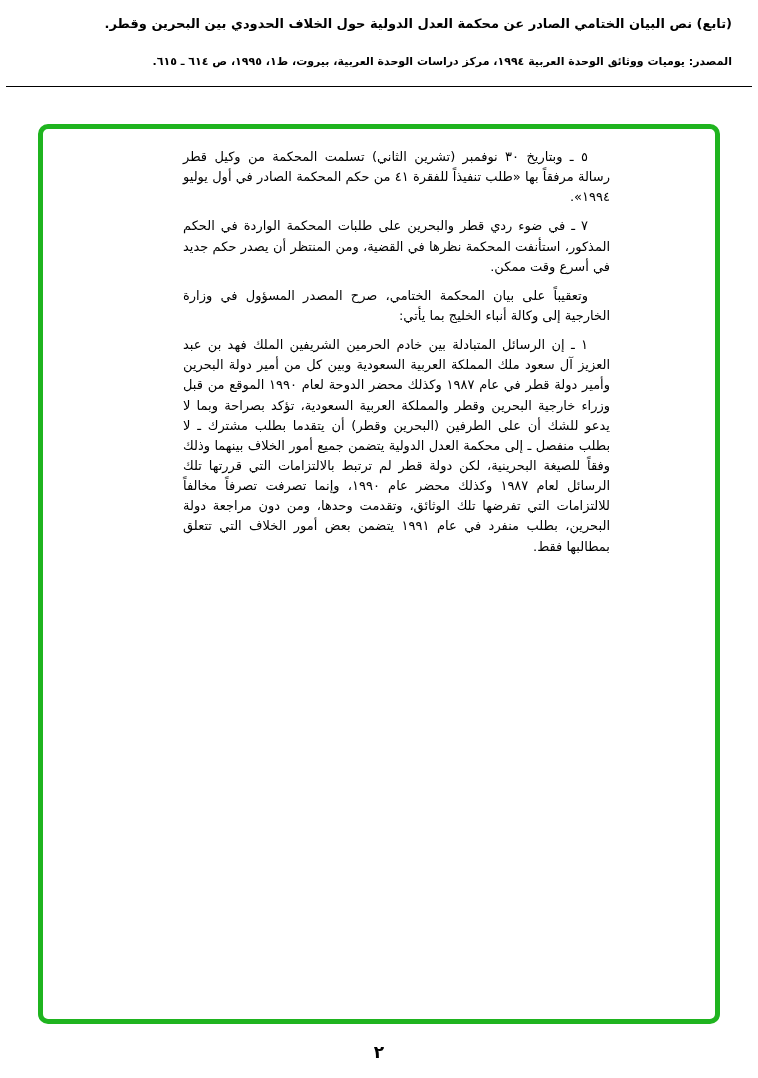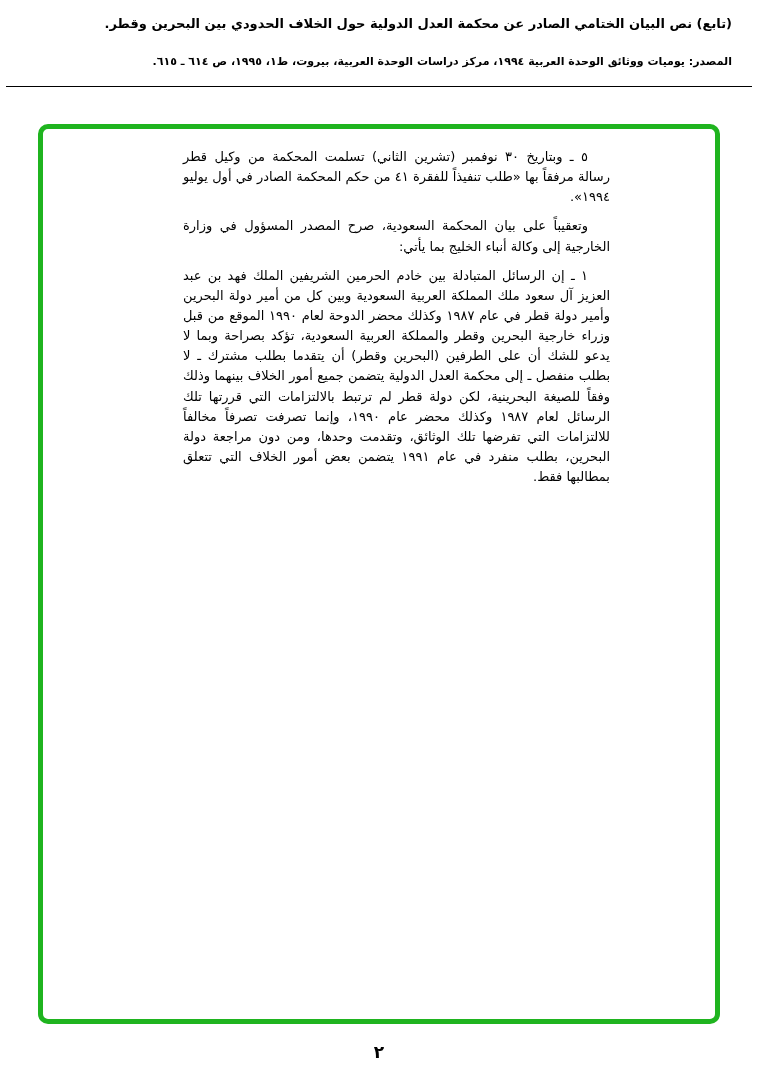--- a/index.html
+++ b/index.html
@@ -91,20 +91,21 @@
   <div class="header">
     <div class="doc-title">(تابع) نص البيان الختامي الصادر عن محكمة العدل الدولية حول الخلاف الحدودي بين البحرين وقطر.</div>
     <div class="doc-source">المصدر: يوميات ووثائق الوحدة العربية ١٩٩٤، مركز دراسات الوحدة العربية، بيروت، ط١، ١٩٩٥، ص ٦١٤ ـ ٦١٥.</div>
   </div>
 
   <hr class="rule">
 
   <div class="green-box" style="border-color: rgb(31, 180, 31);">
     <div class="text-column">
       <p>٥ ـ وبتاريخ ٣٠ نوفمبر (تشرين الثاني) تسلمت المحكمة من وكيل قطر رسالة مرفقاً بها «طلب تنفيذاً للفقرة ٤١ من حكم المحكمة الصادر في أول يوليو ١٩٩٤».</p>
-      <p>وتعقيباً على بيان المحكمة السعودية، صرح المصدر المسؤول في وزارة الخارجية إلى وكالة أنباء الخليج بما يأتي:</p>
+      <p>٧ ـ في ضوء ردي قطر والبحرين على طلبات المحكمة الواردة في الحكم المذكور، استأنفت المحكمة نظرها في القضية، ومن المنتظر أن يصدر حكم جديد في أسرع وقت ممكن.</p>
+      <p>وتعقيباً على بيان المحكمة الختامي، صرح المصدر المسؤول في وزارة الخارجية إلى وكالة أنباء الخليج بما يأتي:</p>
       <p>١ ـ إن الرسائل المتبادلة بين خادم الحرمين الشريفين الملك فهد بن عبد العزيز آل سعود ملك المملكة العربية السعودية وبين كل من أمير دولة البحرين وأمير دولة قطر في عام ١٩٨٧ وكذلك محضر الدوحة لعام ١٩٩٠ الموقع من قبل وزراء خارجية البحرين وقطر والمملكة العربية السعودية، تؤكد بصراحة وبما لا يدعو للشك أن على الطرفين (البحرين وقطر) أن يتقدما بطلب مشترك ـ لا بطلب منفصل ـ إلى محكمة العدل الدولية يتضمن جميع أمور الخلاف بينهما وذلك وفقاً للصيغة البحرينية، لكن دولة قطر لم ترتبط بالالتزامات التي قررتها تلك الرسائل لعام ١٩٨٧ وكذلك محضر عام ١٩٩٠، وإنما تصرفت تصرفاً مخالفاً للالتزامات التي تفرضها تلك الوثائق، وتقدمت وحدها، ومن دون مراجعة دولة البحرين، بطلب منفرد في عام ١٩٩١ يتضمن بعض أمور الخلاف التي تتعلق بمطالبها فقط.</p>
     </div>
   </div>
 
   <div class="page-number">٢</div>
 
 </div>
 
 </body></html>

